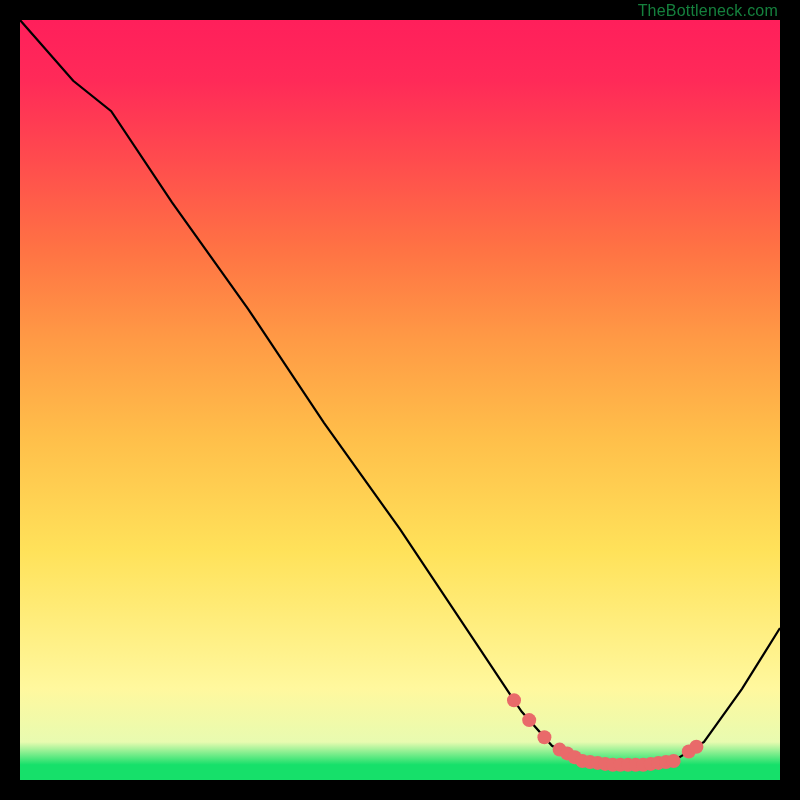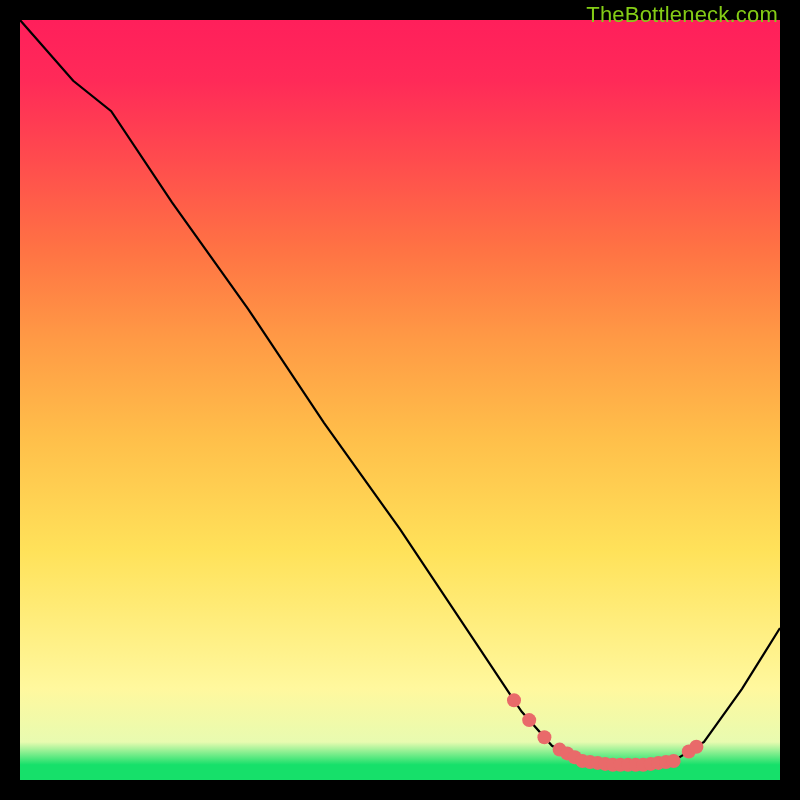--- a/index.html
+++ b/index.html
@@ -36,22 +36,22 @@
       #ff7244 70%,
       #ff4a4e 82%,
       #ff2a58 92%,
       #ff1f5b 100%
     );
   }
   .attrib {
     position: absolute;
     top: 2px;
     right: 22px;
-    color: #84cc16;
-    font-size: 22px;
+    color: #15803d;
+    font-size: 16px;
     letter-spacing: 0.2px;
     margin-left: 36px;
   }
   svg.overlay {
     position: absolute;
     left: 0;
     top: 0;
     width: 760px;
     height: 760px;
   }

